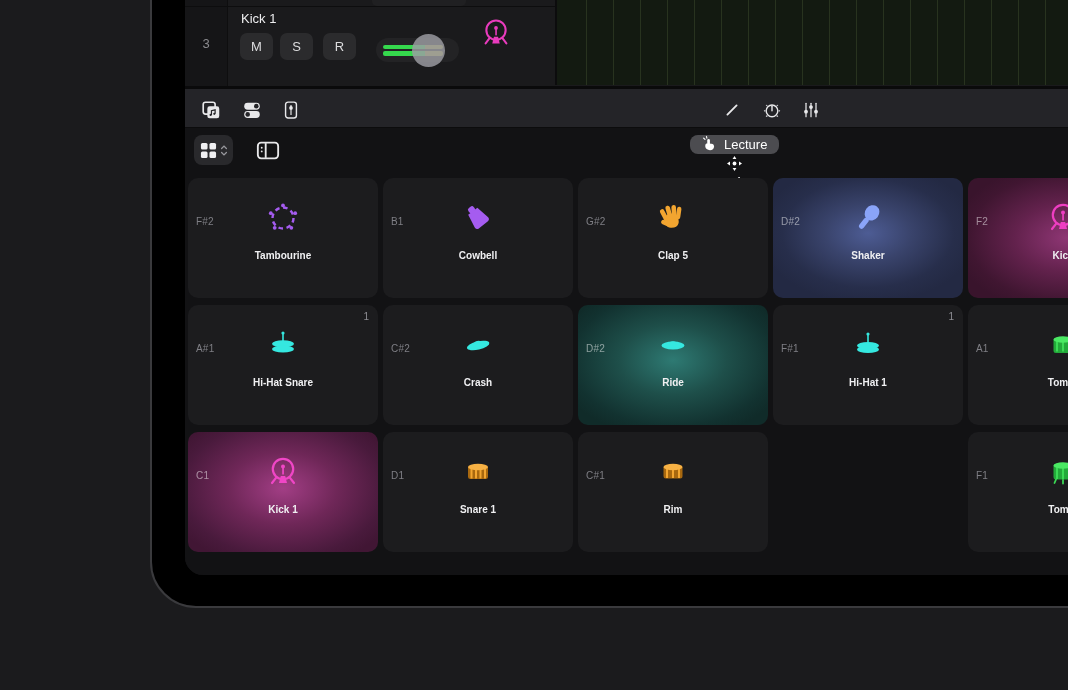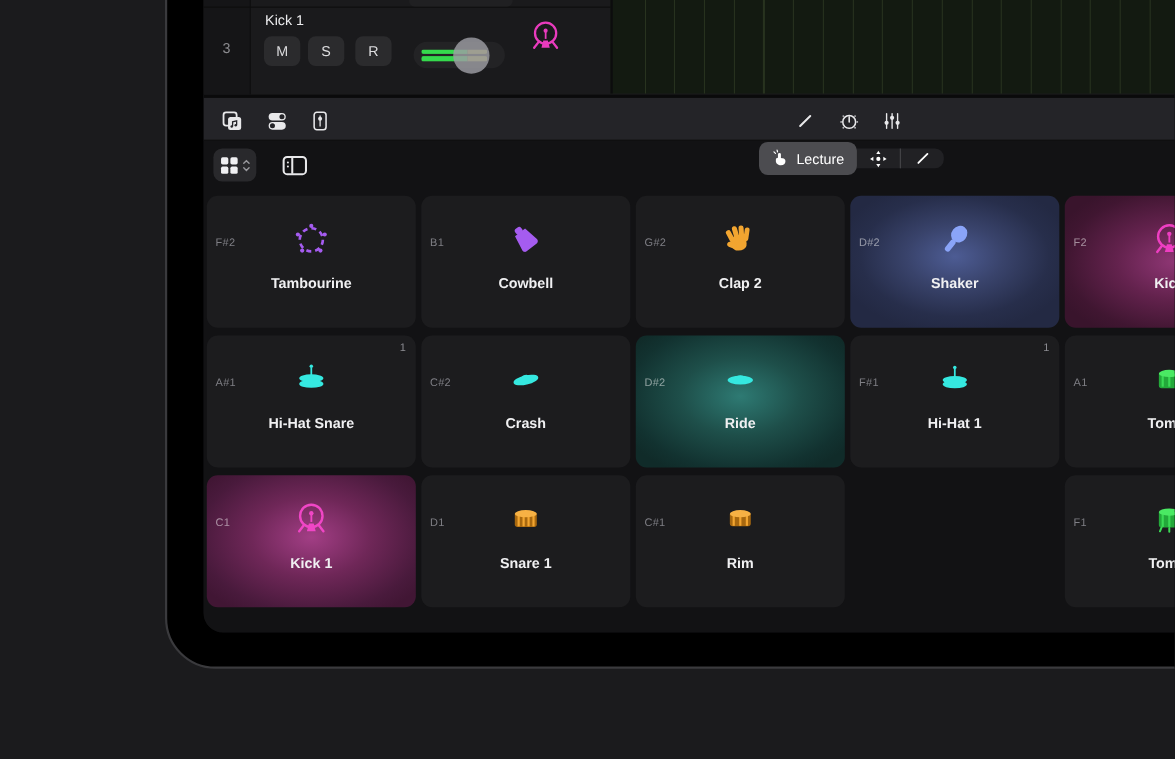--- a/index.html
+++ b/index.html
@@ -43,31 +43,31 @@
   .tb-icon { position:absolute; top:10px; width:22px; height:22px; display:flex; align-items:center;
              justify-content:center; }
 
   
   .pads-area { position:absolute; left:0; top:128px; right:0; bottom:0; background:#121214; }
   .gridview-btn { position:absolute; left:9px; top:7px; width:39px; height:30px; border-radius:8px;
                   background:#29292c; display:flex; align-items:center; justify-content:center; gap:3px; }
   .sidebar-btn { position:absolute; left:71px; top:11px; width:24px; height:22px; display:flex;
                  align-items:center; justify-content:center; }
   .seg-group { position:absolute; left:505px; top:7px; height:18px; display:flex; align-items:center;
-               background:#212124; border-radius:8px; }
+               background:#212124; border-radius:8px;flex-direction:column; }
   .seg-active { display:flex; align-items:center; gap:6px; height:30px; padding:0 12px 0 9px;
                 background:#4c4c50; border-radius:8px; color:#fff; font-size:13px; }
   .seg-btn { width:39px; height:30px; display:flex; align-items:center; justify-content:center; }
   .seg-div { width:1px; height:18px; background:#46464a; }
 
   .pad { position:absolute; width:190px; height:120px; border-radius:10px; background:#1c1c1e; }
   .pad-note { position:absolute; left:8px; top:6px; font-size:10px; color:#7f7f85; letter-spacing:.2px;margin-top:32px; }
   .pad-badge { position:absolute; right:9px; top:6px; font-size:10px; color:#8d8d93; }
   .pad-icon { position:absolute; left:0; right:0; top:22px; display:flex; justify-content:center; }
-  .pad-name { position:absolute; left:0; right:0; top:72px; text-align:center; font-size:13px;
+  .pad-name { position:absolute; left:0; right:0; top:72px; text-align:center; font-size:10px;
               font-weight:bold; color:#f0f0f2; white-space:nowrap; }
   .p-blue  { background:radial-gradient(110px 70px at 50% 46%, #4d5c94 0%, #39436b 40%, #272e4b 78%, #232943 100%); }
   .p-mag   { background:radial-gradient(115px 75px at 52% 50%, #8e3674 0%, #63224d 45%, #401631 85%, #39142c 100%); }
   .p-teal  { background:radial-gradient(120px 78px at 50% 46%, #2e7a73 0%, #1e4f4a 45%, #123230 85%, #102b29 100%); }
   .p-mag2  { background:radial-gradient(120px 80px at 50% 47%, #a23e85 0%, #6f2758 45%, #491a3c 85%, #411634 100%); }
   .p-blue .pad-note, .p-mag .pad-note, .p-teal .pad-note, .p-mag2 .pad-note { color:rgba(255,255,255,.5); }
 </style>
 </head>
 <body>
 
@@ -261,21 +261,21 @@
             <g transform="rotate(-8 18 20)">
               <rect x="10" y="13.5" width="13.5" height="14" rx="5.5"></rect>
               <rect x="7.6" y="7.5" width="4.6" height="13" rx="2.3" transform="rotate(-20 9.9 14)"></rect>
               <rect x="12.8" y="5" width="4.6" height="15" rx="2.3" transform="rotate(-8 15.1 12.5)"></rect>
               <rect x="17.8" y="5.2" width="4.6" height="14.5" rx="2.3" transform="rotate(4 20.1 12.4)"></rect>
               <rect x="22.4" y="7.6" width="4.4" height="12.5" rx="2.2" transform="rotate(16 24.6 13.8)"></rect>
               <rect x="5.6" y="19.5" width="9" height="4.6" rx="2.3" transform="rotate(30 10 21.8)"></rect>
             </g>
           </svg>
         </span>
-        <span class="pad-name">Clap 2</span>
+        <span class="pad-name">Clap 5</span>
       </div>
 
       <div class="pad p-blue" style="left:588px;top:50px">
         <span class="pad-note">D#2</span>
         <span class="pad-icon">
           <svg viewBox="0 0 36 36" width="36" height="36">
             <g transform="rotate(38 18 18)" fill="#8aa4f8">
               <ellipse cx="18" cy="11.5" rx="7" ry="8"></ellipse>
               <rect x="15.4" y="18.5" width="5.2" height="12.5" rx="2.6"></rect>
             </g>

